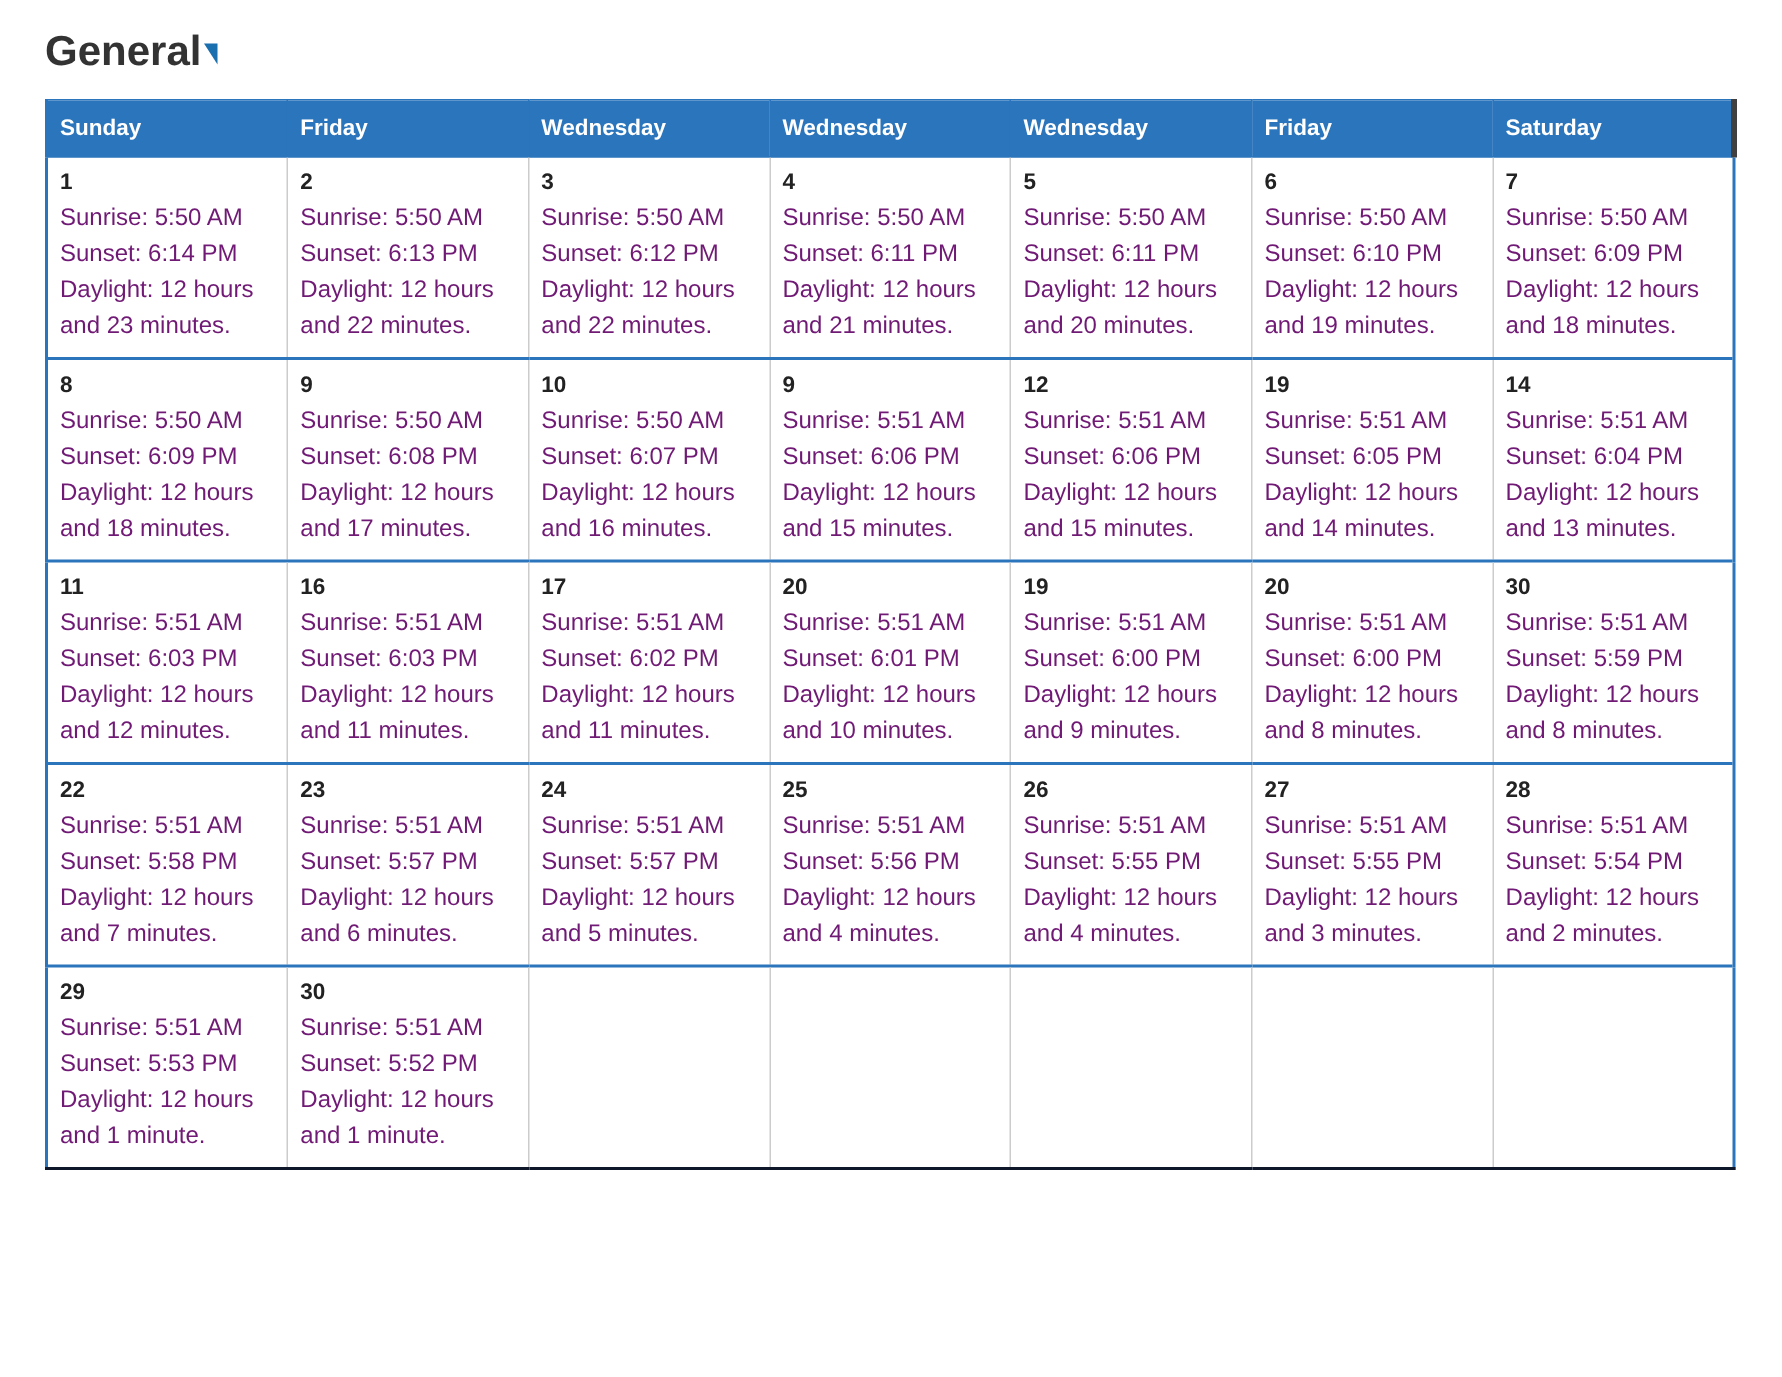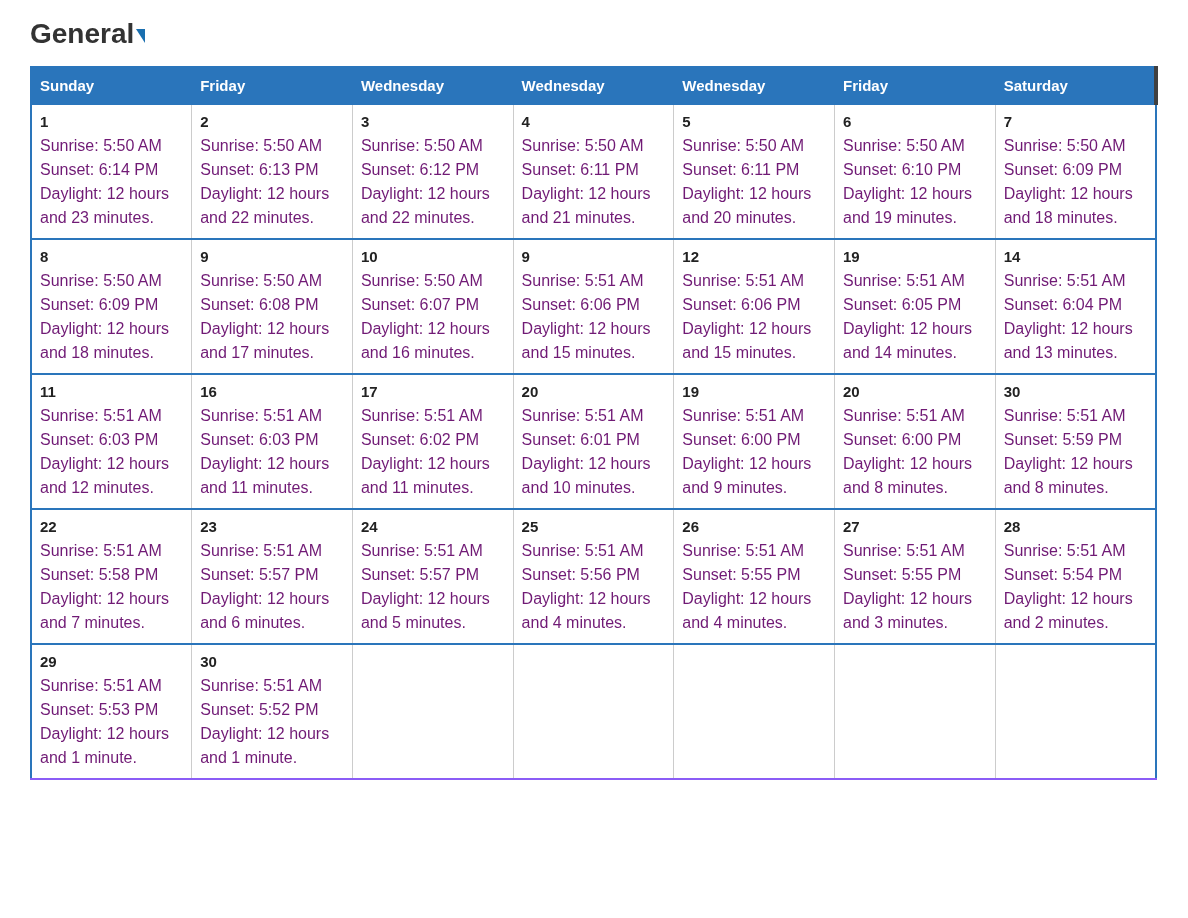--- a/index.html
+++ b/index.html
@@ -74,21 +74,21 @@
     .calendar-table td {
       vertical-align: top;
       padding: 8px;
       border: 1px solid #ccc;
       font-size: 12.5px;
       color: #333;
       min-height: 100px;
       height: 110px;
     }
     .calendar-table tr:last-child td {
-      border-bottom: 2px solid #8b5cf6;
+      border-bottom: 2px solid #0f172a;
     }
     .calendar-table tbody tr td:first-child {
       border-left: 2px solid #2a75bb;
     }
     .calendar-table tbody tr td:last-child {
       border-right: 2px solid #2a75bb;
     }
     .calendar-table thead tr th:first-child {
       border-left: 2px solid #2a75bb;
     }

